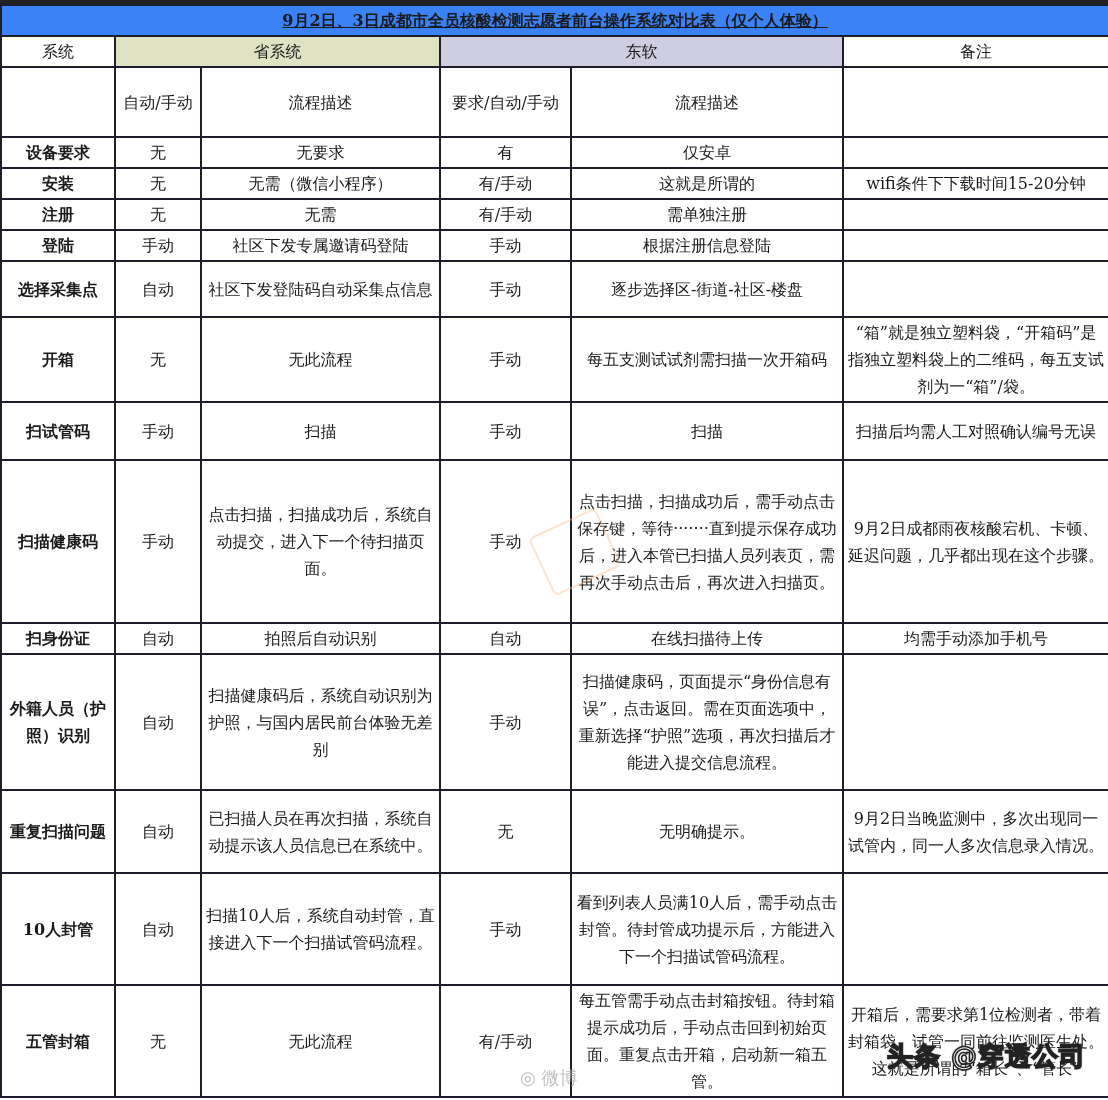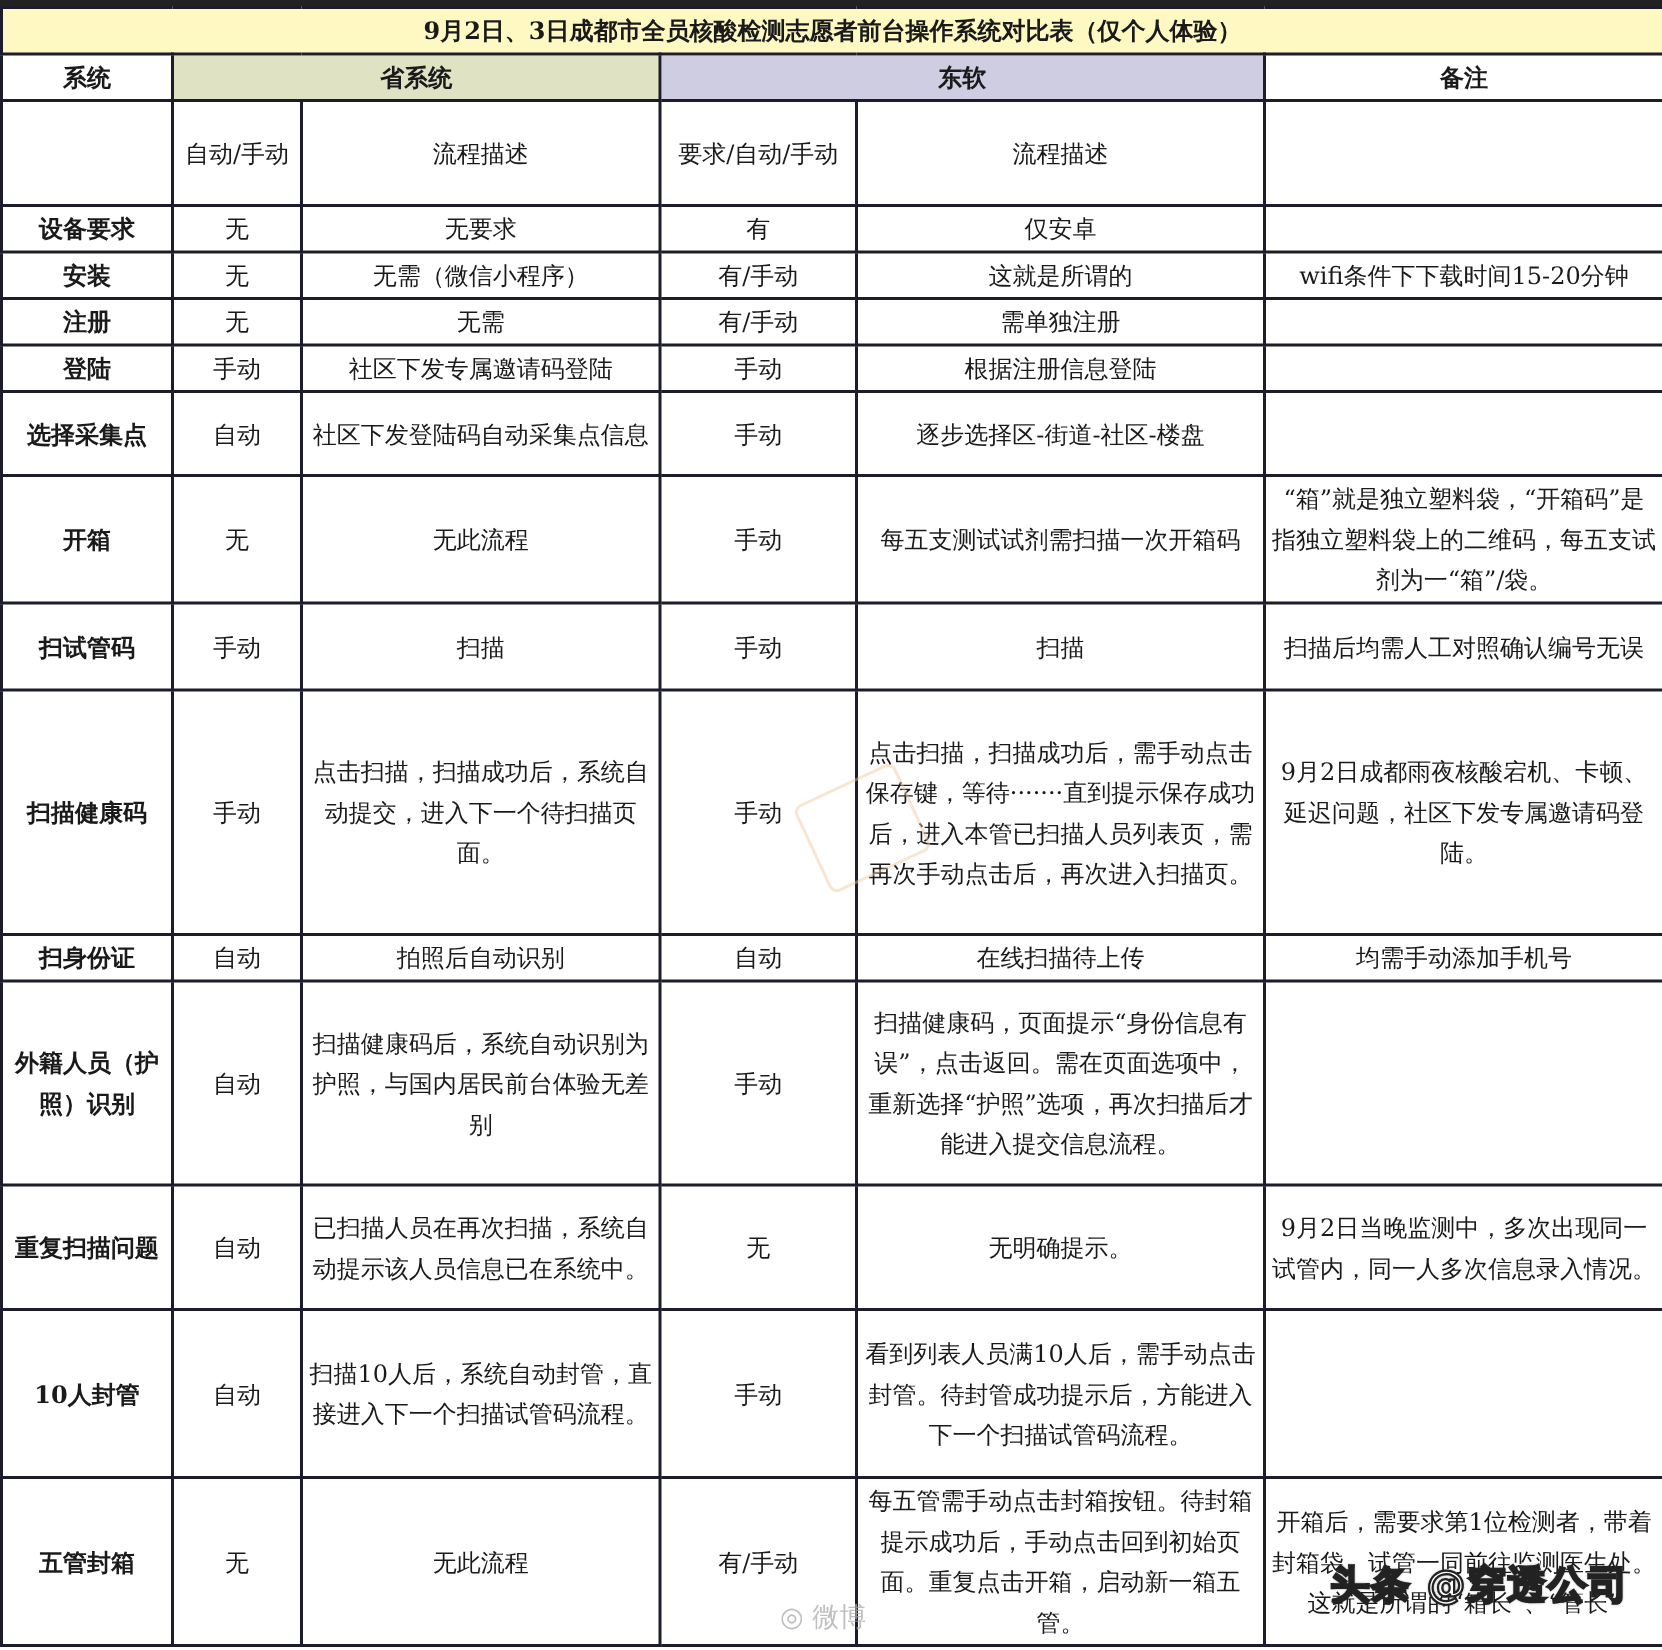--- a/index.html
+++ b/index.html
@@ -16,28 +16,29 @@
   table.cmp td {
     border: 2px solid #1c1c2a;
     padding: 1px 4px;
     font-size: 16px;
     line-height: 27px;
     text-align: center;
     vertical-align: middle;
     overflow: hidden;
   }
   td.title {
-    background: #fef9c3;
+    background: #3b82f6;
     font-weight: bold;
     font-size: 15px;
     line-height: 20px;
     height: 19px;
     padding: 0 4px;
-  }
-  td.hdr { font-weight: bold; font-size: 15px; line-height: 22px; height: 22px; padding: 0 4px; }
+    text-decoration: underline;
+  }
+  td.hdr { font-weight: normal; font-size: 15px; line-height: 22px; height: 22px; padding: 0 4px; }
   td.hdr-prov { background: #dfe3c3; margin-top: 20px; }
   td.hdr-east { background: #cfcde1; }
   td.hdr-note { text-align: left; }
   td.rowlabel { font-weight: bold; }
   td.left { text-align: left; }
   td.note { text-align: left; font-size: 15.5px; margin-top: 20px; }
   .watermark {
     position: absolute; right: 22px; bottom: 26px;
     font-family: "DejaVu Sans", "Liberation Sans", sans-serif;
     font-size: 26px; color: #ffffff; font-weight: bold;
@@ -144,21 +145,21 @@
       <td>手动</td>
       <td>扫描</td>
       <td class="note">扫描后均需人工对照确认编号无误</td>
     </tr>
     <tr style="height:163px">
       <td class="rowlabel">扫描健康码</td>
       <td>手动</td>
       <td>点击扫描，扫描成功后，系统自动提交，进入下一个待扫描页面。</td>
       <td>手动</td>
       <td class="left">点击扫描，扫描成功后，需手动点击保存键，等待·······直到提示保存成功后，进入本管已扫描人员列表页，需再次手动点击后，再次进入扫描页。</td>
-      <td class="note">9月2日成都雨夜核酸宕机、卡顿、延迟问题，社区下发专属邀请码登陆。</td>
+      <td class="note">9月2日成都雨夜核酸宕机、卡顿、延迟问题，几乎都出现在这个步骤。</td>
     </tr>
     <tr style="height:29px">
       <td class="rowlabel">扫身份证</td>
       <td>自动</td>
       <td>拍照后自动识别</td>
       <td>自动</td>
       <td>在线扫描待上传</td>
       <td class="note">均需手动添加手机号</td>
     </tr>
     <tr style="height:136px">

